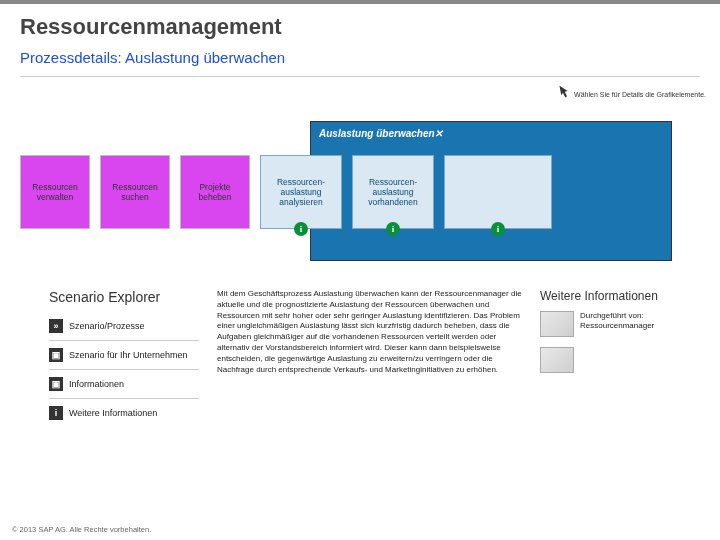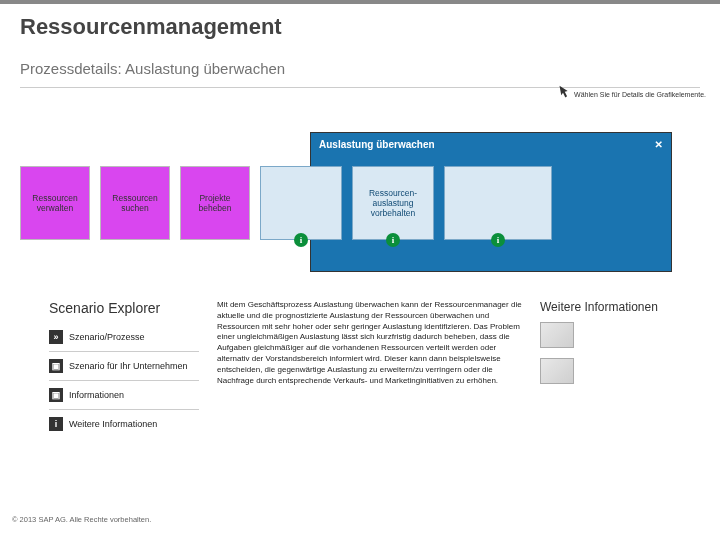--- a/index.html
+++ b/index.html
@@ -5,38 +5,39 @@
   * { box-sizing: border-box; margin: 0; padding: 0; }
   body {
     font-family: Arial, Helvetica, sans-serif;
     width: 720px; height: 540px;
     background: #fff; color: #333;
     position: relative; overflow: hidden;
   }
   .header-bar { height: 4px; background: #888; }
   .title-block { padding: 10px 3px 6px 20px; }
   .main-title { font-size: 22px; font-weight: 600; color: #444; }
-  .sub-title  { font-size: 15px; font-weight: 400; color: #737373; margin-top: 20px; }
+  .sub-title  { font-size: 15px; font-weight: 400; color: #1d4ed8; margin-top: 9px; }
   .hr { height: 1px; background: #ccc; margin: 4px 20px 0 20px; }
 
   .hint {
     position: absolute; right: 14px; top: 84px;
     display: flex; align-items: center; gap: 4px;
     font-size: 7px; color: #333;
   }
   .hint svg { width: 14px; height: 20px; }
 
   .flow-wrap { position: relative; margin-top: 44px; height: 150px; }
   .panel {
     position: absolute; top: 0; left: 310px; width: 362px; height: 140px;
     background: #1a74b0; border: 1px solid #333;
   }
   .panel-head {
-    display: flex; justify-content: space-between; align-items: center;
+    display: flex; align-items: center;
     padding: 6px 8px 4px 8px;
+    font-style: italic;
   }
   .panel-head span { color: #fff; font-size: 10px; font-weight: 600; }
   .panel-close { color: #fff; font-size: 14px; line-height: 1; cursor: pointer; }
 
   .chips-row {
     position: absolute; top: 34px; left: 20px; right: 20px;
     display: flex; gap: 10px; align-items: stretch;
   }
   .chip {
     width: 82px; height: 74px;
@@ -80,21 +81,21 @@
   .col-right { width: 160px; flex: none; }
   .wi-title { font-size: 12px; color: #333; margin-bottom: 8px; }
   .wi-item { display: flex; gap: 6px; align-items: flex-start; margin-bottom: 10px; }
   .thumb {
     width: 34px; height: 26px; background: linear-gradient(135deg,#e8e8e8,#cfcfcf);
     border: 1px solid #aaa; flex: none;
   }
   .wi-text { font-size: 8px; color: #222; line-height: 1.3; }
 
   .footer {
-    position: absolute; left: 12px; bottom: 16px;
+    position: absolute; left: 12px; bottom: 6px;
     font-size: 7.5px; color: #666;
   }
 </style>
 </head>
 <body>
 
 <div class="header-bar"></div>
 
 <div class="title-block">
   <div class="main-title">Ressourcenmanagement</div>
@@ -122,24 +123,25 @@
       <div class="chip-label">Ressourcen verwalten</div>
     </div>
     <div class="chip slim">
       <div class="chip-label">Ressourcen suchen</div>
     </div>
     <div class="chip slim">
       <div class="chip-label">Projekte beheben</div>
     </div>
 
     <div class="chip blue">
+      <div class="chip-label">Ressourcen-auslastung analysieren</div>
       <div class="info-badge">i</div>
     </div>
     <div class="chip blue">
-      <div class="chip-label">Ressourcen-auslastung vorbehalten</div>
+      <div class="chip-label">Ressourcen-auslastung vorhandenen</div>
       <div class="info-badge">i</div>
     </div>
     <div class="chip blue" style="width:108px">
       <div class="info-badge">i</div>
     </div>
   </div>
 </div>
 
 <div class="lower">
   <div class="col-left">
@@ -170,20 +172,21 @@
   </div>
 
   <div class="col-mid">
     <div class="pb-text">Mit dem Geschäftsprozess Auslastung überwachen kann der Ressourcenmanager die aktuelle und die prognostizierte Auslastung der Ressourcen überwachen und Ressourcen mit sehr hoher oder sehr geringer Auslastung identifizieren. Das Problem einer ungleichmäßigen Auslastung lässt sich kurzfristig dadurch beheben, dass die Aufgaben gleichmäßiger auf die vorhandenen Ressourcen verteilt werden oder alternativ der Vorstandsbereich informiert wird. Dieser kann dann beispielsweise entscheiden, die gegenwärtige Auslastung zu erweitern/zu verringern oder die Nachfrage durch entsprechende Verkaufs- und Marketinginitiativen zu erhöhen.</div>
   </div>
 
   <div class="col-right">
     <div class="wi-title">Weitere Informationen</div>
     <div class="wi-item">
       <div class="thumb"></div>
+      <div class="wi-text">Durchgeführt von: Ressourcenmanager</div>
     </div>
     <div class="wi-item">
       <div class="thumb"></div>
     </div>
   </div>
 </div>
 
 <div class="footer">© 2013 SAP AG. Alle Rechte vorbehalten.</div>
 
 </body></html>

